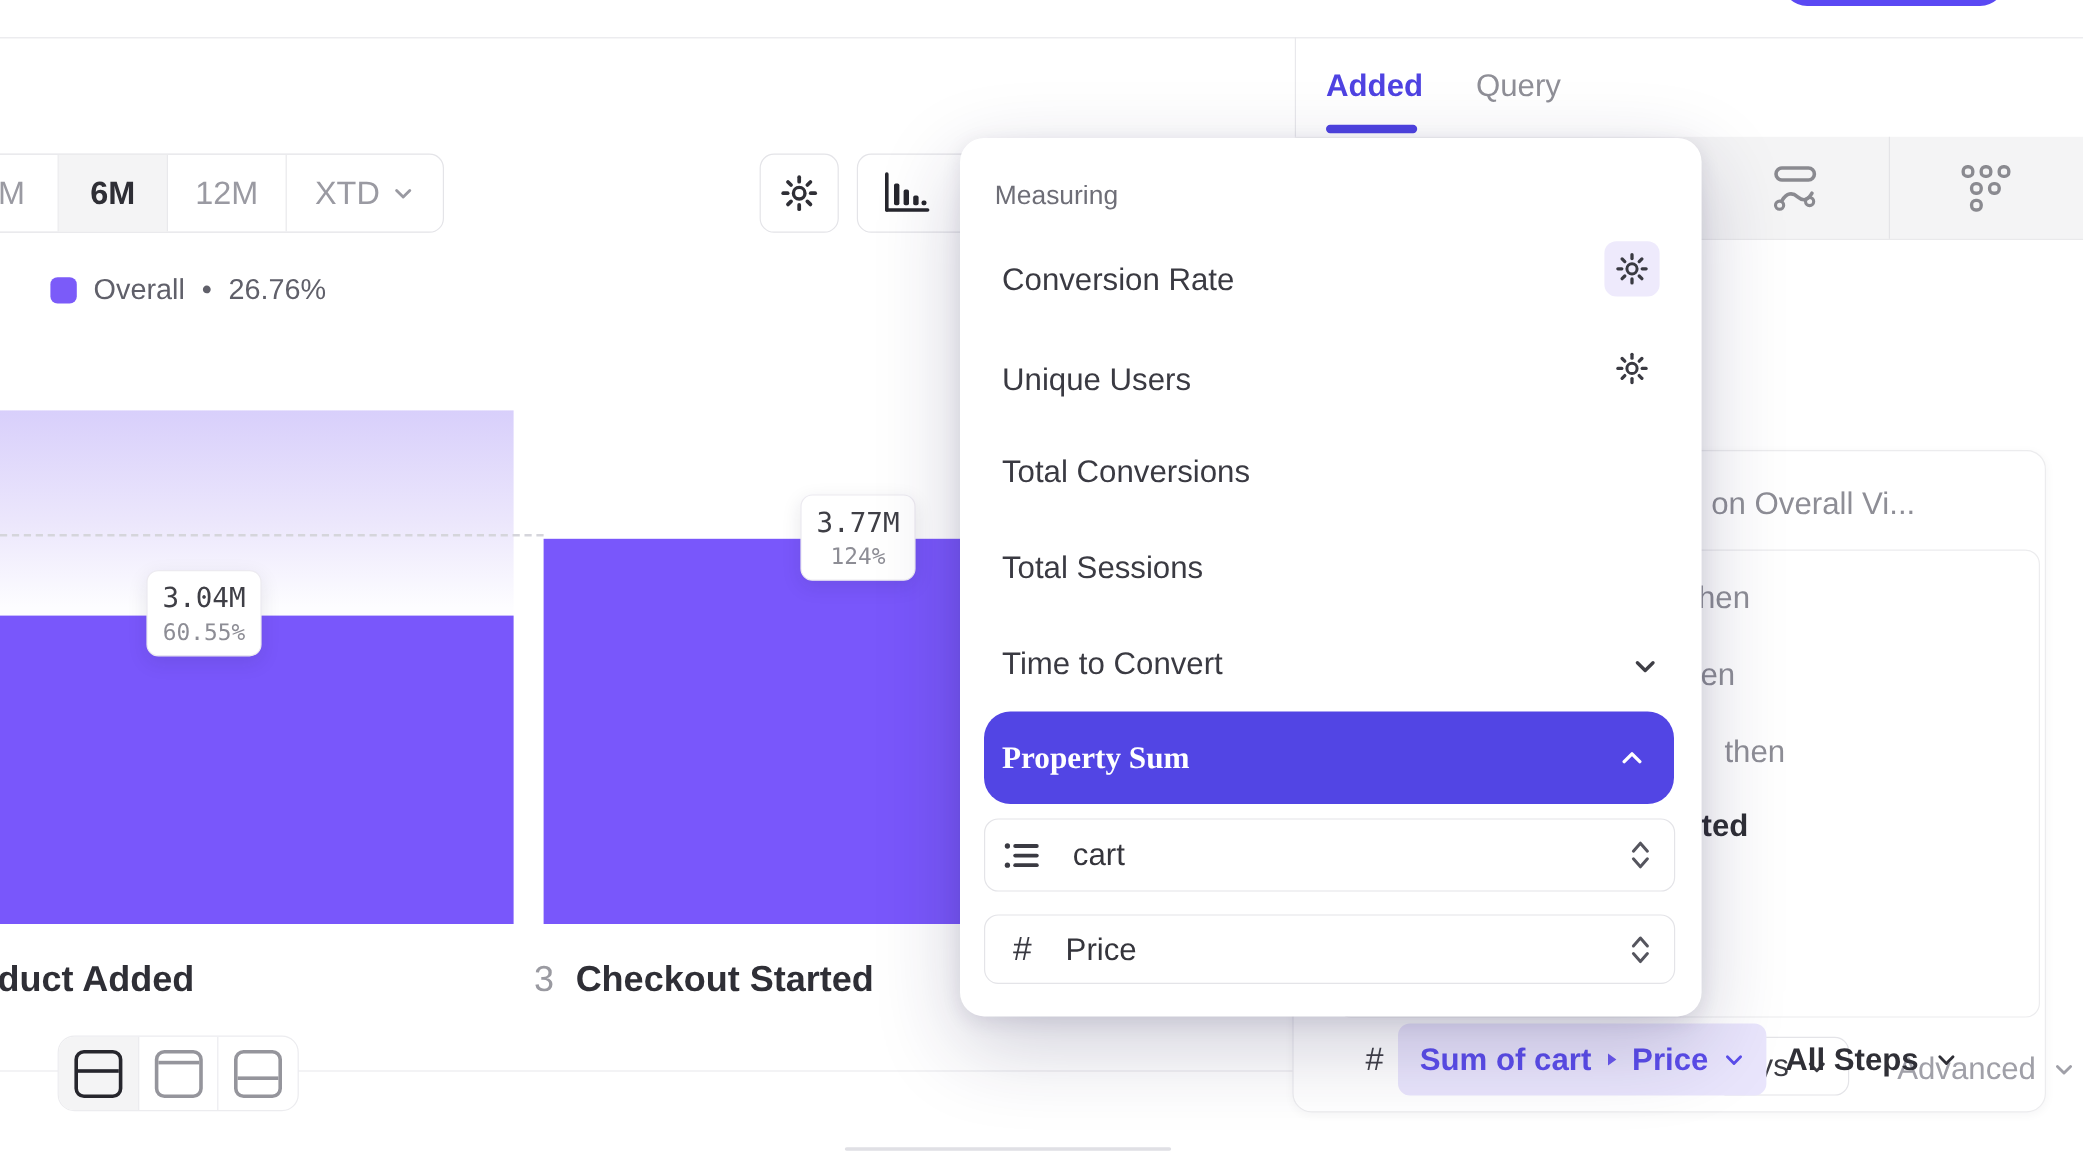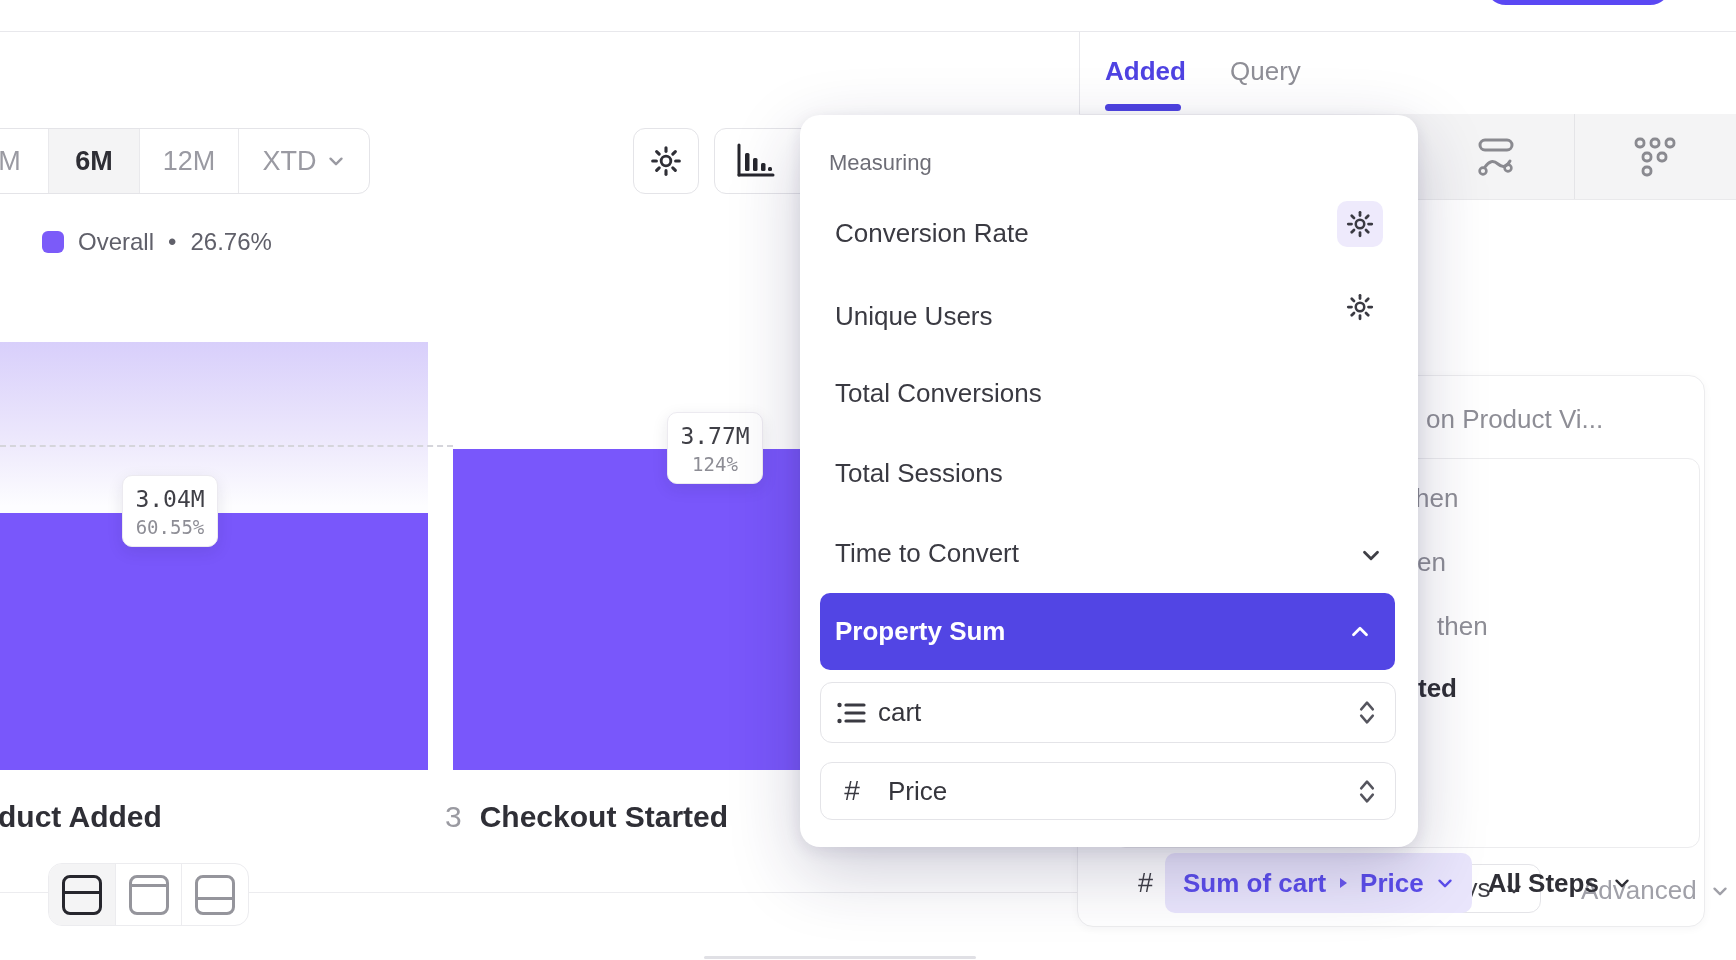--- a/index.html
+++ b/index.html
@@ -75,27 +75,27 @@
 
   
   .panel{position:absolute;left:800px;top:115px;width:618px;height:732px;background:#fff;
     border-radius:20px;box-shadow:0 24px 70px rgba(35,30,80,.22),0 4px 16px rgba(35,30,80,.10);}
   .panel .title{position:absolute;left:29px;top:35px;font-size:22px;color:#6e6e77;}
   .mi{position:absolute;left:35px;font-size:26px;font-weight:500;color:#3a3a42;}
   .gear-btn{position:absolute;left:537px;width:46px;height:46px;border-radius:10px;
     display:flex;align-items:center;justify-content:center;}
   .gear-btn.lav{background:#eeeafc;}
   .mi-chev{position:absolute;left:558px;color:#3f3f46;}
-  .ps-bar{position:absolute;left:20px;top:478px;width:575px;height:77px;border-radius:10px;
-    background:#5245e4;display:flex;align-items:center;padding-left:15px;box-sizing:border-box;}
+  .ps-bar{position:absolute;left:20px;top:478px;width:575px;height:77px;border-radius:22px;
+    background:#5245e4;display:flex;align-items:center;padding-left:15px;box-sizing:border-box;font-family:Liberation Serif, serif;}
   .ps-bar span{font-size:26px;font-weight:600;color:#fff;}
   .ps-chev{position:absolute;right:22px;color:#fff;display:flex;}
   .field{position:absolute;left:20px;width:576px;border:1px solid #e4e4e8;border-radius:12px;
     display:flex;align-items:center;background:#fff;box-sizing:border-box;padding:0 18px 0 15px;}
-  .field .ftxt{font-size:26px;font-weight:500;color:#35353c;margin-left:10px;}
+  .field .ftxt{font-size:26px;font-weight:500;color:#35353c;margin-left:26px;}
   .field .spacer{flex:1;}
   .stepper{display:flex;flex-direction:column;gap:1px;color:#55555e;}
 </style>
 </head>
 <body>
 <div id="screen">
 
   <div class="top-btn"></div>
   <div class="hline" style="left:0;top:31px;width:1736px;"></div>
   <div class="vline" style="left:1079px;top:31px;height:83px;"></div>
@@ -230,21 +230,21 @@
             <rect x="33" y="3" width="8" height="8" rx="3.5"></rect>
             <rect x="10" y="17" width="8" height="8" rx="3.5"></rect>
             <rect x="25" y="17" width="8" height="8" rx="3.5"></rect>
             <rect x="10" y="31" width="8" height="8" rx="3.5"></rect>
           </g>
         </svg>
     </span>
   </div>
 
   <div class="card">
-    <div class="frag" style="left:348px;top:28px;">on Product Vi...</div>
+    <div class="frag" style="left:348px;top:28px;">on Overall Vi...</div>
     <div class="inner-card">
       <div class="frag" style="left:300px;top:24px;">hen</div>
       <div class="frag" style="left:302px;top:88px;">en</div>
       <div class="frag" style="left:303px;top:152px;padding-left:19px;">then</div>
       <div class="frag" style="left:303px;top:214px;color:#2f2f36;font-weight:600;">ted</div>
       <div class="btn lays-btn">
         <span>lays</span>
         <span style="display:flex;color:#3c3c43;">
             <svg width="22" height="22" viewBox="0 0 24 24">
               <polyline points="6,9.5 12,15.5 18,9.5" fill="none" stroke="currentColor" stroke-width="2.6" stroke-linecap="round" stroke-linejoin="round"></polyline>

